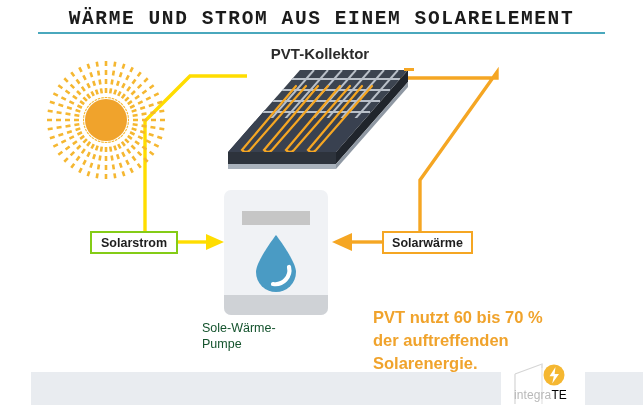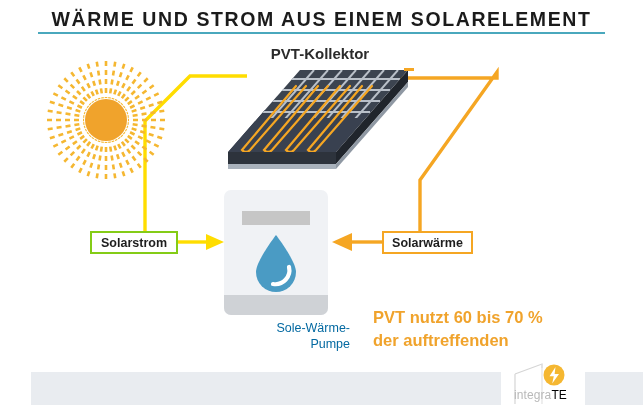--- a/index.html
+++ b/index.html
@@ -19,21 +19,21 @@
     overflow: hidden;
   }
 
   
   .title {
     position: absolute;
     left: 0;
     top: 8px;
     width: 643px;
     text-align: center;
-    font-family: Liberation Sans, sans-serif;
+    font-family: Liberation Mono, monospace;
     font-weight: bold;
     font-size: 19.5px;
     letter-spacing: 1.6px;
     color: #1b1b1b;
     white-space: nowrap;
   }
   .title-rule {
     position: absolute;
     left: 38px;
     top: 32px;
@@ -131,24 +131,24 @@
     left: 29px;
     top: 44px;
     width: 46px;
     height: 58px;
   }
   .pump-label {
     position: absolute;
     left: 202px;
     top: 320px;
     width: 148px;
-    text-align: right;
+    text-align: left;
     font-size: 12.5px;
     line-height: 16px;
-    color: #0369a1;
+    color: #14532d;
     font-weight: normal;
   }
 
   
   .callout {
     position: absolute;
     background: #ffffff;
     font-size: 12.5px;
     font-weight: bold;
     color: #1e1e1e;
@@ -356,20 +356,21 @@
   <div class="callout callout-strom">
     <span>Solarstrom</span>
   </div>
   <div class="callout callout-waerme">
     <span>Solarwärme</span>
   </div>
 
   <div class="statement">
     <div>PVT nutzt 60 bis 70 %</div>
     <div>der auftreffenden</div>
+    <div>Solarenergie.</div>
   </div>
 
   <div class="logo">
     <svg viewBox="0 0 78 43" width="78" height="43" xmlns="http://www.w3.org/2000/svg">
 
       <path d="M3 12 L3 42 M3 12 L30 2 L30 6" fill="none" stroke="#d5d5d5" stroke-width="1.2"></path>
       <path d="M30 2 L30 42" fill="none" stroke="#e2e2e2" stroke-width="1.2"></path>
 
       <circle cx="42" cy="13" r="10.5" fill="#f5b731"></circle>
       <path d="M43.5 5 L37.5 14.2 L41.8 14.2 L40.2 21.5 L47 12 L42.6 12 Z" fill="#ffffff"></path>

